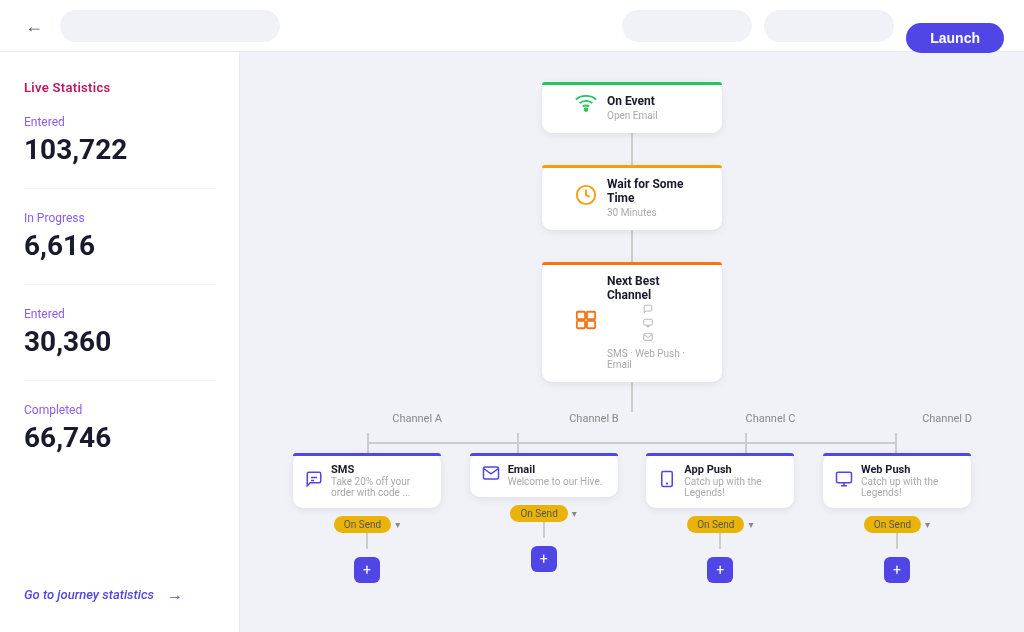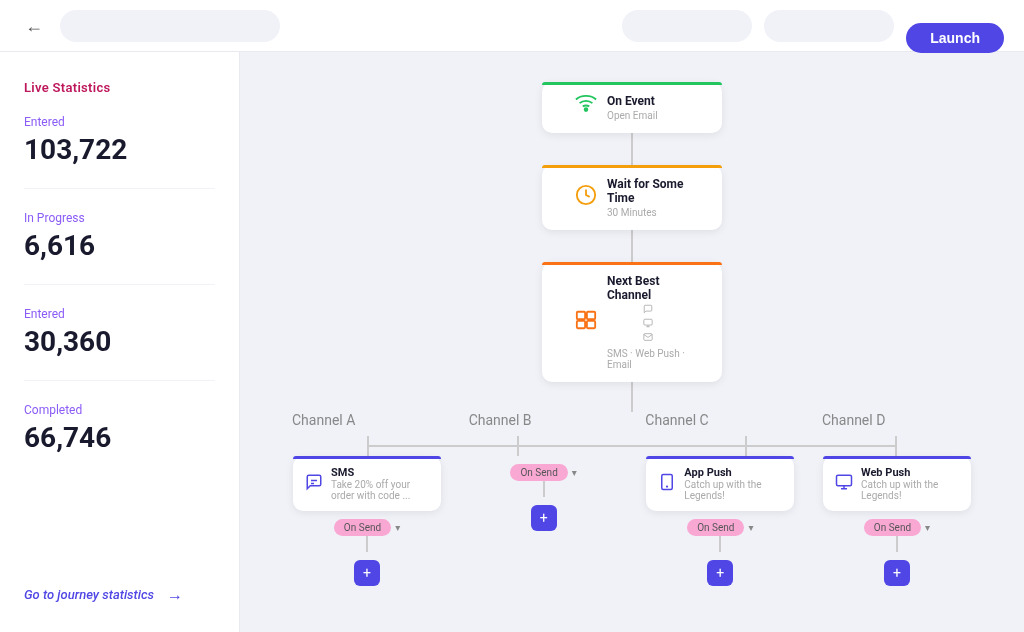--- a/index.html
+++ b/index.html
@@ -194,24 +194,24 @@
     }
 
     
     .channel-labels {
       display: flex;
       width: 680px;
       justify-content: space-between;
       margin-bottom: 8px;
     }
     .channel-label {
-      font-size: 14px;
+      font-size: 11px;
       color: #888;
       width: 150px;
-      text-align: left;
+      text-align: right;
     }
 
     
     .channel-col {
       display: flex;
       flex-direction: column;
       align-items: center;
       width: 150px;
     }
 
@@ -247,21 +247,21 @@
       color: #aaa;
     }
 
     .on-send-row {
       display: flex;
       align-items: center;
       gap: 4px;
       margin-top: 8px;
     }
     .on-send-pill {
-      background: #f9a8d4;
+      background: #eab308;
       border-radius: 12px;
       padding: 3px 10px;
       font-size: 10px;
       color: #555;
     }
     .on-send-chevron {
       font-size: 10px;
       color: #888;
     }
 
@@ -456,20 +456,33 @@
           </div>
           <div class="on-send-row">
             <span class="on-send-pill">On Send</span>
             <span class="on-send-chevron">▾</span>
           </div>
           <div class="v-line" style="height:16px;"></div>
           <div class="channel-plus-btn">+</div>
         </div>
 
         <div class="channel-col">
+          <div class="channel-node">
+            <div class="channel-node-border border-blue"></div>
+            <div class="channel-node-icon">
+              <svg width="18" height="18" viewBox="0 0 24 24" fill="none" stroke="#4f46e5" stroke-width="2">
+                <path d="M4 4h16c1.1 0 2 .9 2 2v12c0 1.1-.9 2-2 2H4c-1.1 0-2-.9-2-2V6c0-1.1.9-2 2-2z"></path>
+                <polyline points="22,6 12,13 2,6"></polyline>
+              </svg>
+            </div>
+            <div>
+              <div class="channel-node-title">Email</div>
+              <div class="channel-node-sub">Welcome to our Hive.</div>
+            </div>
+          </div>
           <div class="on-send-row">
             <span class="on-send-pill">On Send</span>
             <span class="on-send-chevron">▾</span>
           </div>
           <div class="v-line" style="height:16px;"></div>
           <div class="channel-plus-btn">+</div>
         </div>
 
         <div class="channel-col">
           <div class="channel-node">

